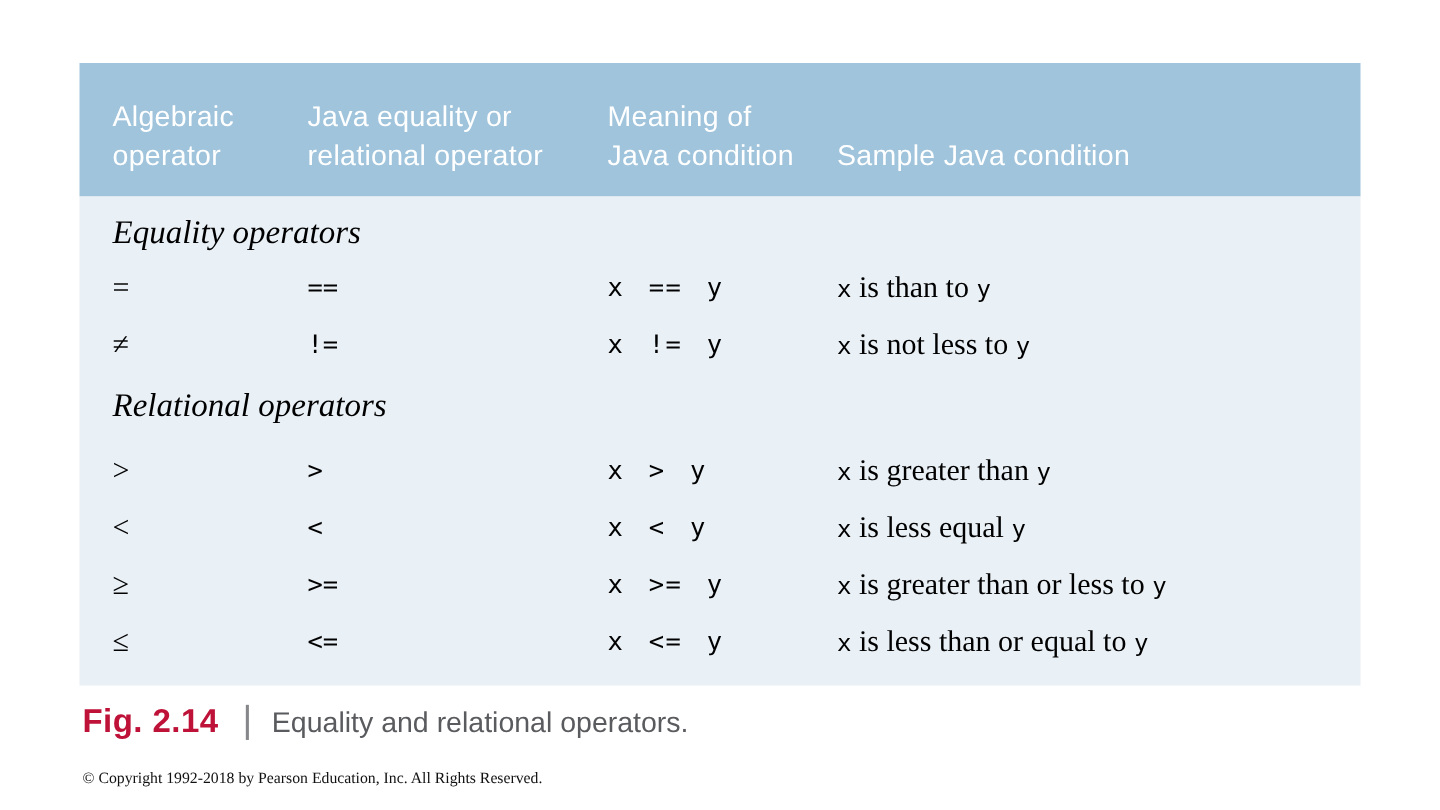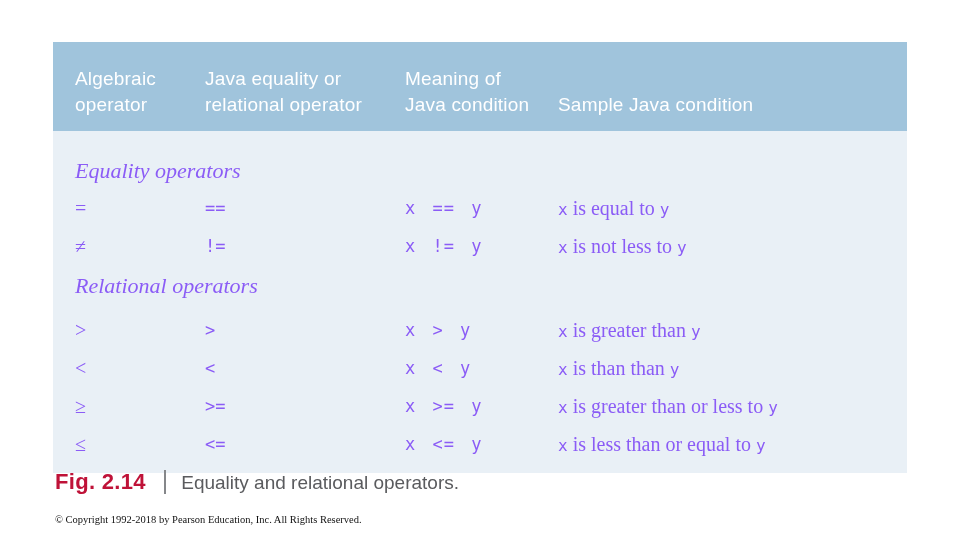--- a/index.html
+++ b/index.html
@@ -14,21 +14,21 @@
 
   .thead {
     background:#a0c4dc; height:89px;
     display:grid; grid-template-columns:152px 200px 153px 1fr;
     align-items:end; box-sizing:border-box; padding-bottom:13px;
     color:#ffffff; font-size:19px; line-height:26px; letter-spacing:0.2px;
   }
   .pad-l { padding-left:22px; box-sizing:border-box; }
   .th { padding-right:14px; }
 
-  .tbody { background:#e9f0f6; padding:22px 0 10px 0; color:#8b5cf6; }
+  .tbody { background:#e9f0f6; padding:6px 0 10px 0; color:#000000; }
 
   .srow {
     height:36px; display:flex; align-items:center; padding-left:22px;
     font-family:"Liberation Serif","DejaVu Serif",serif;
     font-style:italic; font-size:22px;
   }
   .srow.second { height:46px; padding-bottom:4px; box-sizing:border-box; }
 
   .trow {
     height:38px; display:grid; grid-template-columns:152px 200px 153px 1fr;
@@ -76,21 +76,21 @@
       <div class="srow">
         <span>Equality operators</span>
       </div>
 
       <div class="trow">
         <div class="c-alg">=</div>
         <div class="c-java mono">==</div>
         <div class="c-sample mono">x == y</div>
         <div class="c-meaning">
           <span class="v">x</span>
-          <span>is equal to</span>
+          <span>is than to</span>
           <span class="v">y</span>
         </div>
       </div>
 
       <div class="trow">
         <div class="c-alg">≠</div>
         <div class="c-java mono">!=</div>
         <div class="c-sample mono">x != y</div>
         <div class="c-meaning">
           <span class="v">x</span>
@@ -113,21 +113,21 @@
           <span class="v">y</span>
         </div>
       </div>
 
       <div class="trow">
         <div class="c-alg">&lt;</div>
         <div class="c-java mono">&lt;</div>
         <div class="c-sample mono">x &lt; y</div>
         <div class="c-meaning">
           <span class="v">x</span>
-          <span>is than than</span>
+          <span>is less equal</span>
           <span class="v">y</span>
         </div>
       </div>
 
       <div class="trow">
         <div class="c-alg">≥</div>
         <div class="c-java mono">&gt;=</div>
         <div class="c-sample mono">x &gt;= y</div>
         <div class="c-meaning">
           <span class="v">x</span>

